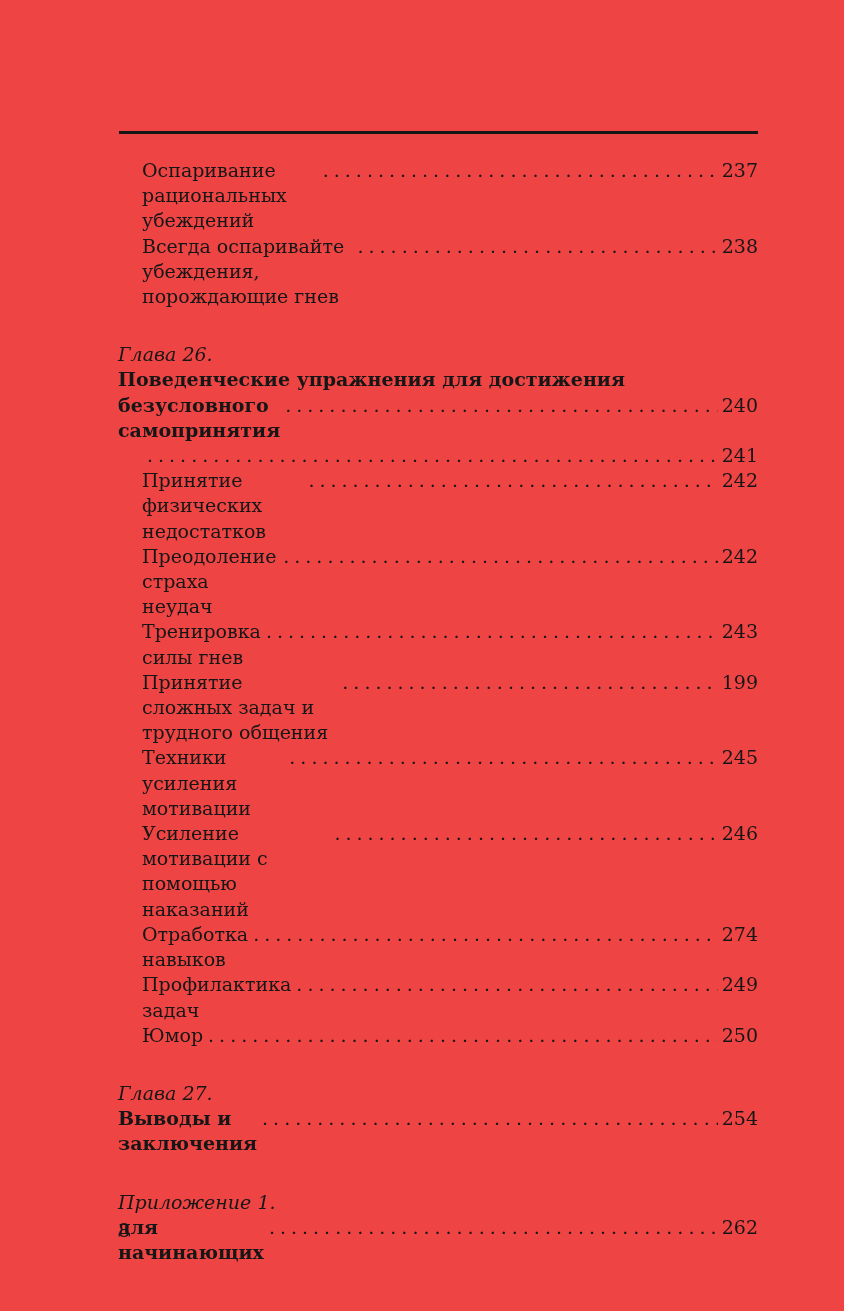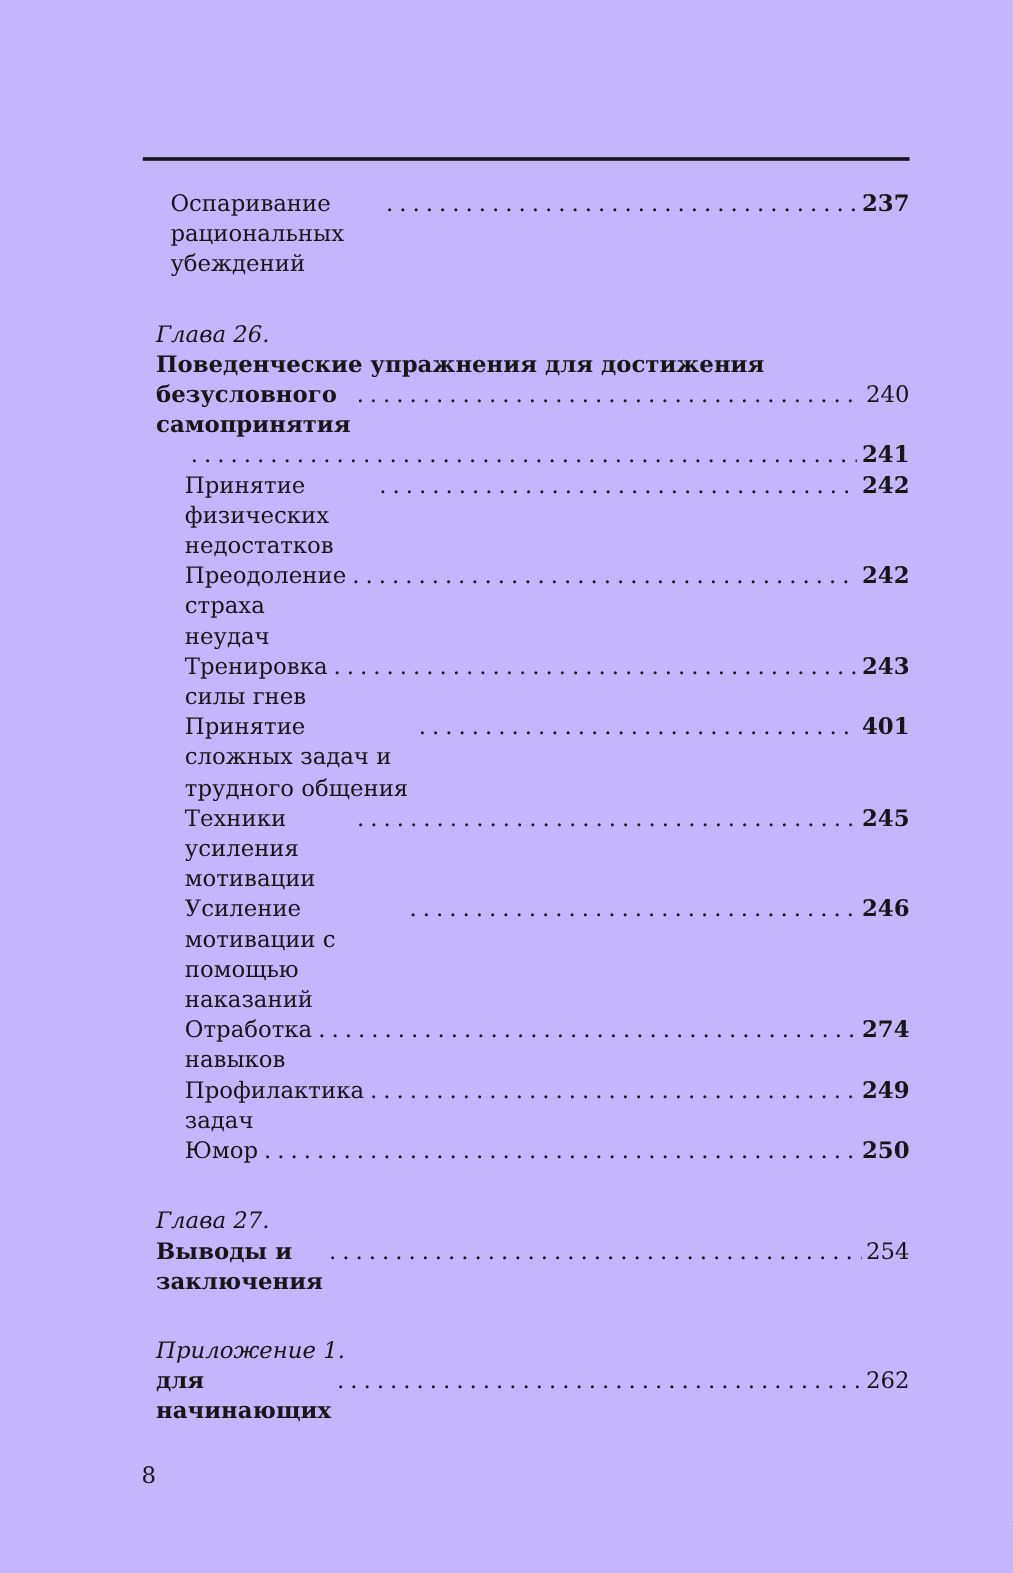--- a/index.html
+++ b/index.html
@@ -4,76 +4,81 @@
 <style>
   html, body { margin: 0; padding: 0; }
   body {
     width: 844px; height: 1311px;
     background: #ffffff;
     font-family: "DejaVu Serif", "Liberation Serif", serif;
   }
   .sheet {
     position: relative;
     width: 844px; height: 1311px;
-    background: #c4b5fd;
+    background: #ef4444;
     color: #161616;
     overflow: hidden;
   }
   .top-rule {
     position: absolute;
     left: 119px; top: 131px;
     width: 639px; height: 3px;
     background: #161616;
   }
   .toc {
     position: absolute;
     left: 118px; top: 158px;
     width: 640px;
     font-size: 19px;
     line-height: 25.2px;
   }
-  .toc-section + .toc-section { margin-top: 33px; margin-left: 12px; }
+  .toc-section + .toc-section { margin-top: 33px; }
   .toc-line { display: flex; align-items: baseline; }
   .label-line .line-text { font-style: italic; }
   .title-line { font-weight: bold; }
   .title-line .page-ref { font-weight: normal; }
   .entry-line { padding-left: 24px; }
   .leader {
     flex: 1 1 auto;
     overflow: hidden;
     white-space: nowrap;
     margin-left: 5px;
     margin-right: 4px;
     min-width: 12px;
   }
   .leader::after {
     content: "..................................................................................";
     letter-spacing: 5px;
     font-weight: normal;
   }
-  .page-ref { flex: 0 0 auto; font-weight: bold; }
+  .page-ref { flex: 0 0 auto; }
   .folio {
     position: absolute;
     left: 118px; top: 1218px;
     font-size: 19px;
     line-height: 25.2px;
     color: #161616;
   }
 </style>
 </head>
 <body>
 
 <div class="sheet">
   <div class="top-rule"></div>
   <main class="toc">
       <section class="toc-section">
         <div class="toc-line entry-line">
           <span class="line-text">Оспаривание рациональных убеждений</span>
           <span class="leader"></span>
           <span class="page-ref">237</span>
+        </div>
+        <div class="toc-line entry-line">
+          <span class="line-text">Всегда оспаривайте убеждения, порождающие гнев</span>
+          <span class="leader"></span>
+          <span class="page-ref">238</span>
         </div>
       </section>
       <section class="toc-section">
         <div class="toc-line label-line">
           <span class="line-text">Глава 26.</span>
         </div>
         <div class="toc-line title-line">
           <span class="line-text">Поведенческие упражнения для достижения</span>
         </div>
         <div class="toc-line title-line">
@@ -96,21 +101,21 @@
           <span class="page-ref">242</span>
         </div>
         <div class="toc-line entry-line">
           <span class="line-text">Тренировка силы гнев</span>
           <span class="leader"></span>
           <span class="page-ref">243</span>
         </div>
         <div class="toc-line entry-line">
           <span class="line-text">Принятие сложных задач и трудного общения</span>
           <span class="leader"></span>
-          <span class="page-ref">401</span>
+          <span class="page-ref">199</span>
         </div>
         <div class="toc-line entry-line">
           <span class="line-text">Техники усиления мотивации</span>
           <span class="leader"></span>
           <span class="page-ref">245</span>
         </div>
         <div class="toc-line entry-line">
           <span class="line-text">Усиление мотивации с помощью наказаний</span>
           <span class="leader"></span>
           <span class="page-ref">246</span>

